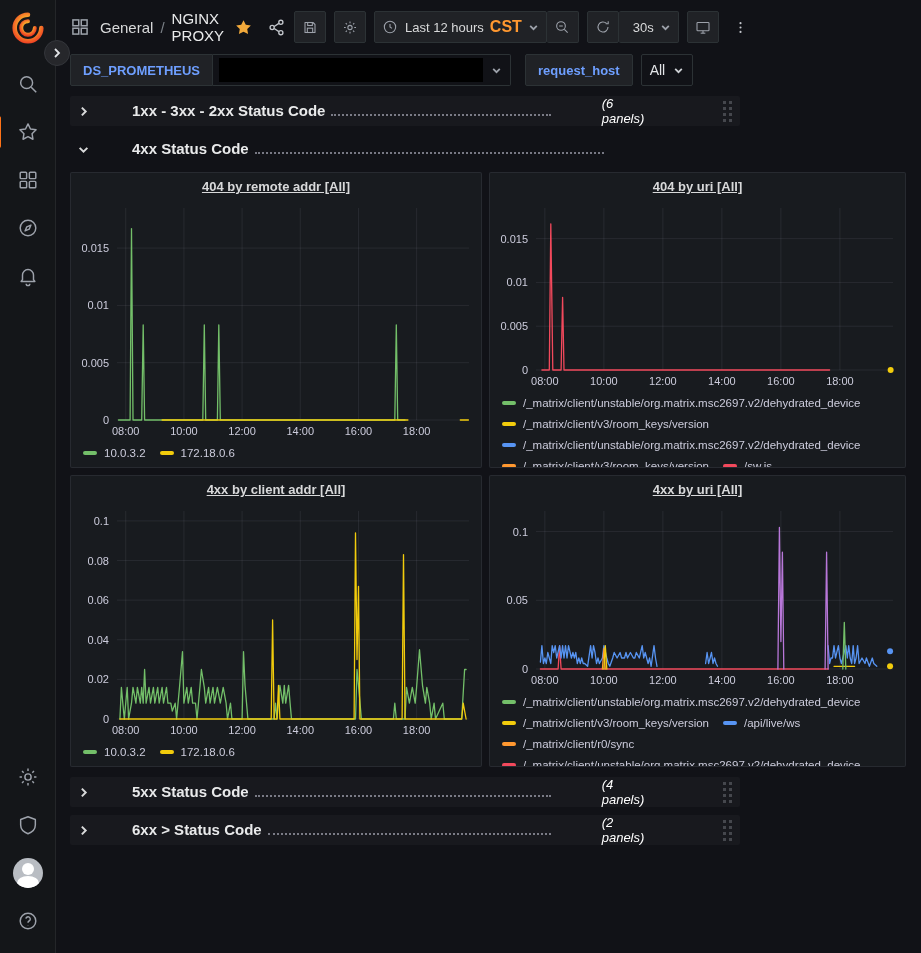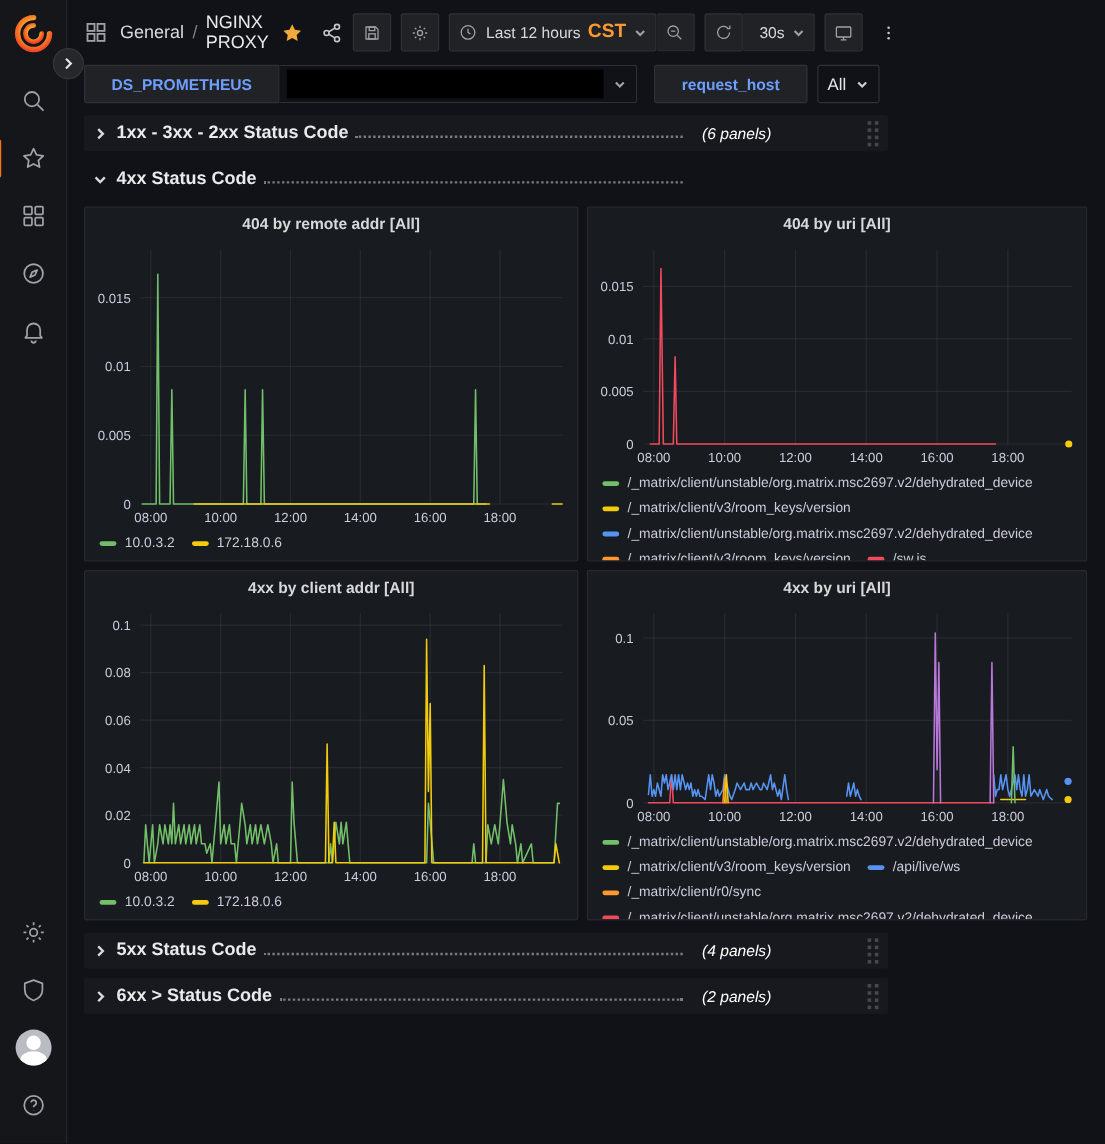--- a/index.html
+++ b/index.html
@@ -56,55 +56,55 @@
   .tb-group .tb-btn + .tb-btn { border-left:none; }
   .tb-btn svg { stroke:#9da2ab; fill:none; stroke-width:1.6; }
   .tb-text { font-size:13px; color:#d8d9da; margin:0 6px 0 7px; white-space:nowrap; }
   .tb-tz { font-size:16px; font-weight:bold; color:#ff9830; margin-right:6px; }
   .caret { display:flex; }
   .kebab-btn { margin-left:6px; background:transparent; border:none; }
 
   
   .vars { display:flex; align-items:center; height:32px; margin-bottom:10px; }
   .var-label {
-    height:32px; display:flex; align-items:center; padding:0 22px;
+    height:32px; display:flex; align-items:center; padding:0 12px;
     background:#202226; border:1px solid #2c3235; border-radius:2px 0 0 2px;
     color:#6e9fff; font-size:13px; font-weight:bold; cursor:pointer;
   }
   .var-value {
     height:32px; display:flex; align-items:center; background:#111217;
     border:1px solid #2c3235; border-left:none; border-radius:0 2px 2px 0; cursor:pointer;
   }
   .redacted { width:264px; height:24px; background:#000; margin:0 8px 0 6px; }
   .var-value .caret { margin-right:8px; }
   .var-all { padding:0 8px; font-size:14px; color:#e3e5e8; }
   .vars .gap { width:14px; }
   .vars .gap-sm { width:8px; }
 
   
-  .rowhead { display:flex; align-items:center; height:30px; margin-bottom:8px; border-radius:2px; cursor:pointer; padding:0 6px 0 8px; }
+  .rowhead { display:flex; align-items:center; height:30px; margin-bottom:8px; border-radius:2px; cursor:pointer; padding:0 6px 0 8px;gap:35px; }
   .rowhead.collapsed { background:#18191e; }
   .rowhead .chev { display:flex; margin-right:8px; }
   .rowhead .chev svg { stroke:#d8d9da; fill:none; stroke-width:2; }
   .row-titlewrap { display:flex; align-items:baseline; width:474px; }
   .row-title { font-size:15px; font-weight:bold; color:#e9eaeb; white-space:nowrap; }
   .row-dots { flex:1; border-bottom:2px dotted rgba(204,204,220,0.55); margin:0 2px 5px 6px; }
   .row-count { font-size:13px; font-style:italic; color:#ffffff; margin-left:14px; }
   .row-spacer { flex:1; }
   .drag { display:grid; grid-template-columns:repeat(2,3px); grid-auto-rows:3px; gap:3px; margin-right:2px; }
   .drag span { background:#45474d; }
 
   
   .panel-grid { display:grid; grid-template-columns:412px 417px; gap:7px; margin-bottom:10px; }
   .panel {
     background:#181b1f; border:1px solid rgba(204,204,220,0.09); border-radius:2px;
     display:flex; flex-direction:column; overflow:hidden;
   }
   .panel.h1 { height:296px; } .panel.h2 { height:292px; }
-  .panel-title { height:27px; line-height:27px; text-align:center; font-size:13px; font-weight:bold; color:#d8d9da; cursor:pointer; flex-shrink:0; }
+  .panel-title { height:27px; line-height:27px; text-align:center; font-size:13px; font-weight:bold; color:#d8d9da; cursor:pointer; flex-shrink:0;text-decoration:underline; }
   .chart-wrap { flex:1; position:relative; min-height:0; }
   .chart-wrap svg { position:absolute; left:0; top:0; }
   .legend { flex-shrink:0; padding:1px 6px 4px 12px; overflow:hidden; display:flex; flex-wrap:wrap; align-content:flex-start; }
   .legend.short { height:26px; }
   .legend.tall { height:76px; }
   .legend-item { display:inline-flex; align-items:center; margin-right:14px; height:21px; font-size:11.5px; color:#ccccdc; white-space:nowrap; cursor:pointer; }
   .legend-item .swatch { width:14px; height:4px; border-radius:2px; margin-right:7px; flex-shrink:0; }
 </style>
 </head>
 <body>

